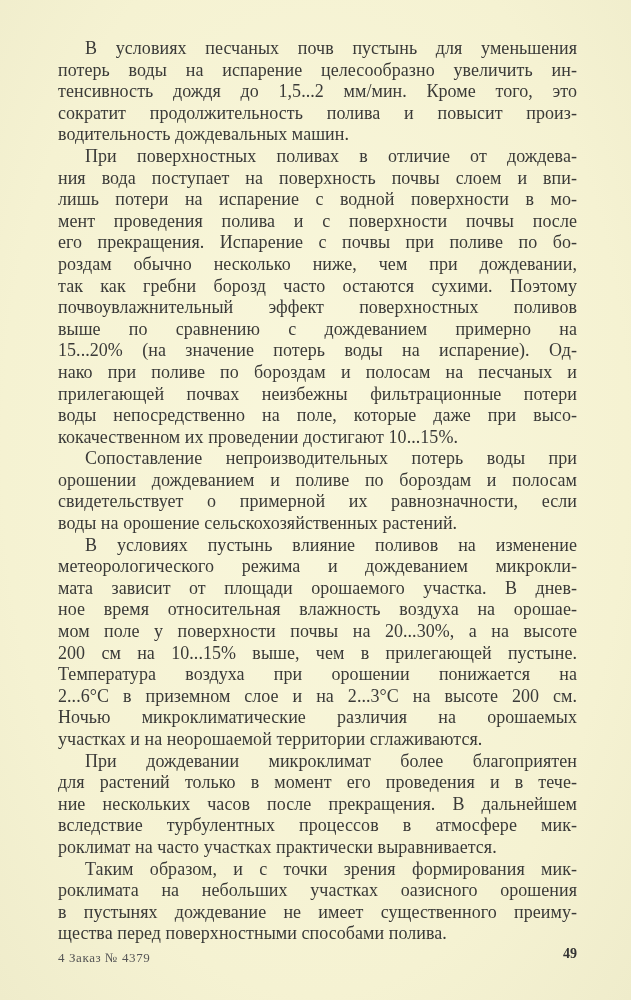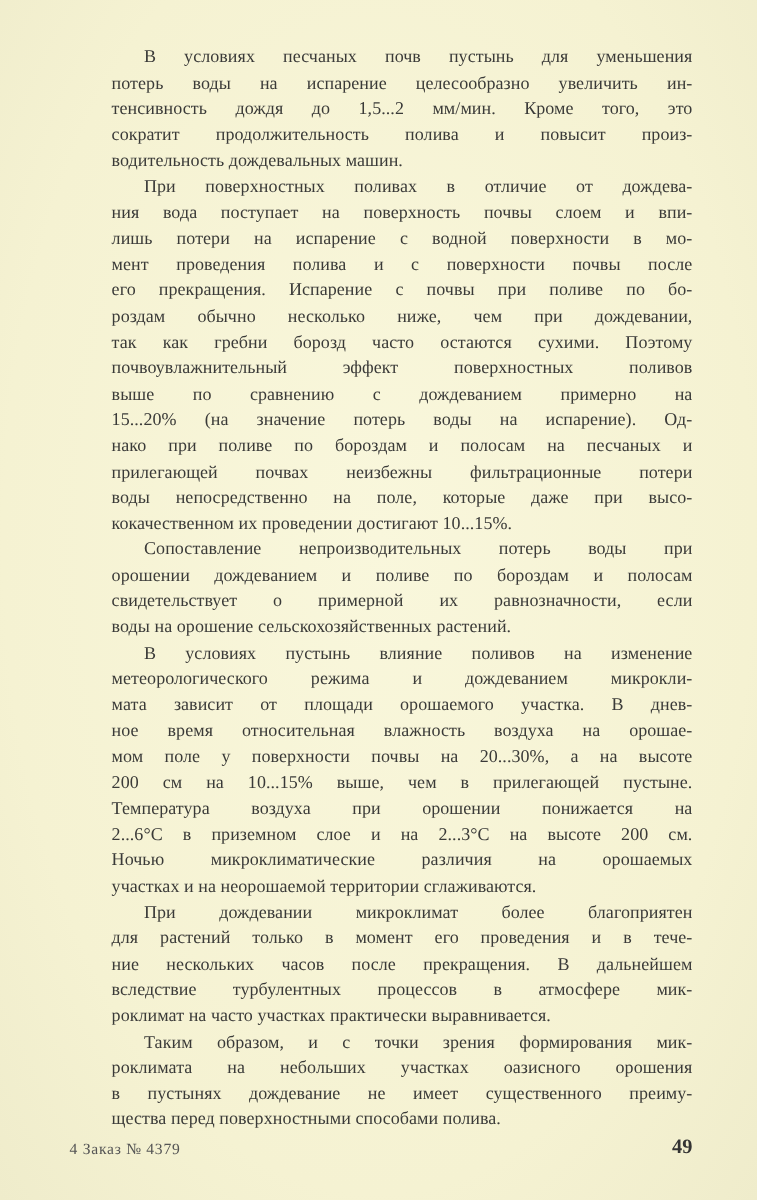--- a/index.html
+++ b/index.html
@@ -17,39 +17,38 @@
   .text-column {
     position: absolute;
     left: 58px; top: 38px;
     width: 519px;
   }
   .para { margin: 0; }
   .line {
     display: block;
     height: 21.6px;
     line-height: 21.6px;
-    font-size: 15px;
+    font-size: 18px;
     white-space: nowrap;
     text-align: justify;
     text-align-last: justify;
     letter-spacing: 0.05px;
-    margin-left: 35px;
   }
   .line.last { text-align-last: left; }
   .line.indent { padding-left: 27px; }
   .footer {
     position: absolute; left: 58px; top: 928px; width: 519px; height: 24px; margin-top: 18px;
   }
   .footer-left {
     position: absolute; left: 0; top: 4px;
     font-size: 13px; letter-spacing: 0.6px; color: #555;
   }
   .page-number {
     position: absolute; right: 0; top: 0;
-    font-size: 17px; font-weight: bold; color: #333;
+    font-size: 14px; font-weight: bold; color: #333;
   }
 </style>
 </head>
 <body>
 
 <div class="page">
   <div class="text-column">
 
     <div class="para">
       <span class="line indent">В условиях песчаных почв пустынь для уменьшения</span>

